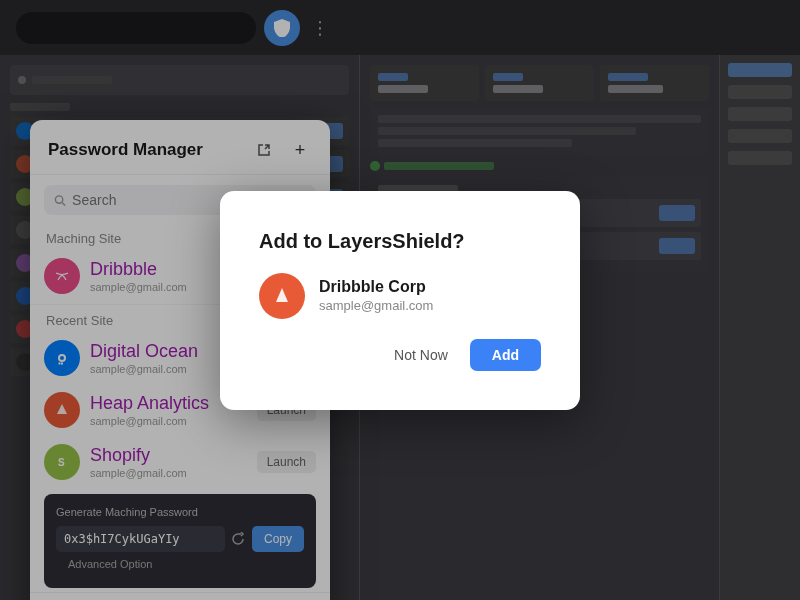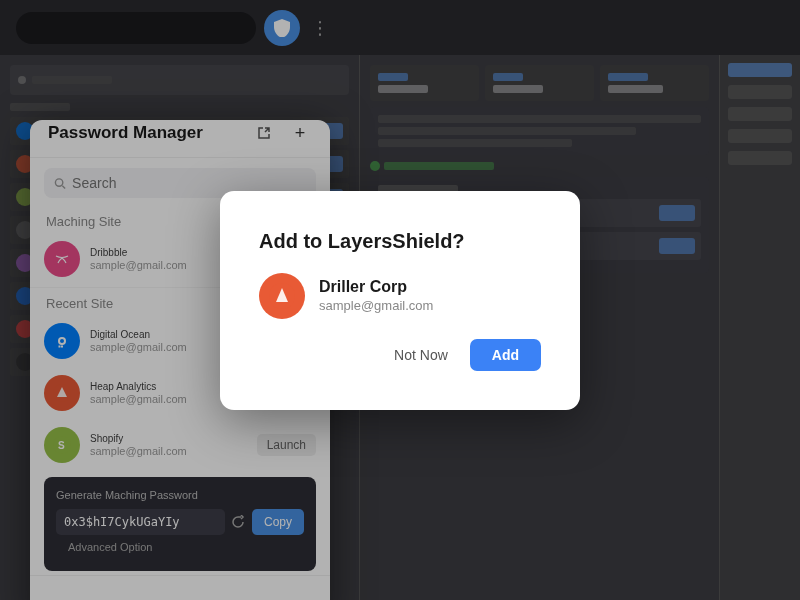--- a/index.html
+++ b/index.html
@@ -134,21 +134,21 @@
       border-radius: 12px;
       box-shadow: 0 8px 40px rgba(0,0,0,0.5);
       overflow: hidden;
       z-index: 10;
     }
 
     .pm-header {
       display: flex;
       align-items: center;
       justify-content: space-between;
-      padding: 1px 18px 12px;
+      padding: 18px 18px 12px;
       border-bottom: 1px solid #f0f0f0;
     }
 
     .pm-title {
       font-size: 17px;
       font-weight: 600;
       color: #1a1a1a;
     }
 
     .pm-header-icons {
@@ -214,23 +214,23 @@
     .avatar-dribbble { background: #ea4c89; }
     .avatar-digitalocean { background: #0080ff; }
     .avatar-heap { background: #e85a35; }
     .avatar-shopify { background: #96bf48; }
 
     .pm-item-info {
       flex: 1;
     }
 
     .pm-item-name {
-      font-size: 10px;
+      font-size: 18px;
       font-weight: 500;
-      color: #404040;
+      color: #a21caf;
     }
 
     .pm-item-email {
       font-size: 11px;
       color: #999;
       margin-top: 1px;
     }
 
     .pm-launch-btn {
       font-size: 12px;
@@ -647,21 +647,21 @@
   <div class="dialog">
     <div class="dialog-title">Add to LayersShield?</div>
     <div class="dialog-item">
       <div class="dialog-avatar">
         <svg width="28" height="28" viewBox="0 0 28 28">
           <circle cx="14" cy="14" r="13" fill="#e85a35"></circle>
           <polygon points="14,6 20,20 8,20" fill="white" opacity="0.9"></polygon>
         </svg>
       </div>
       <div>
-        <div class="dialog-item-name">Driller Corp</div>
+        <div class="dialog-item-name">Dribbble Corp</div>
         <div class="dialog-item-email">sample@gmail.com</div>
       </div>
     </div>
     <div class="dialog-actions">
       <button class="dialog-not-now">Not Now</button>
       <button class="dialog-add-btn">Add</button>
     </div>
   </div>
 </div>
 

